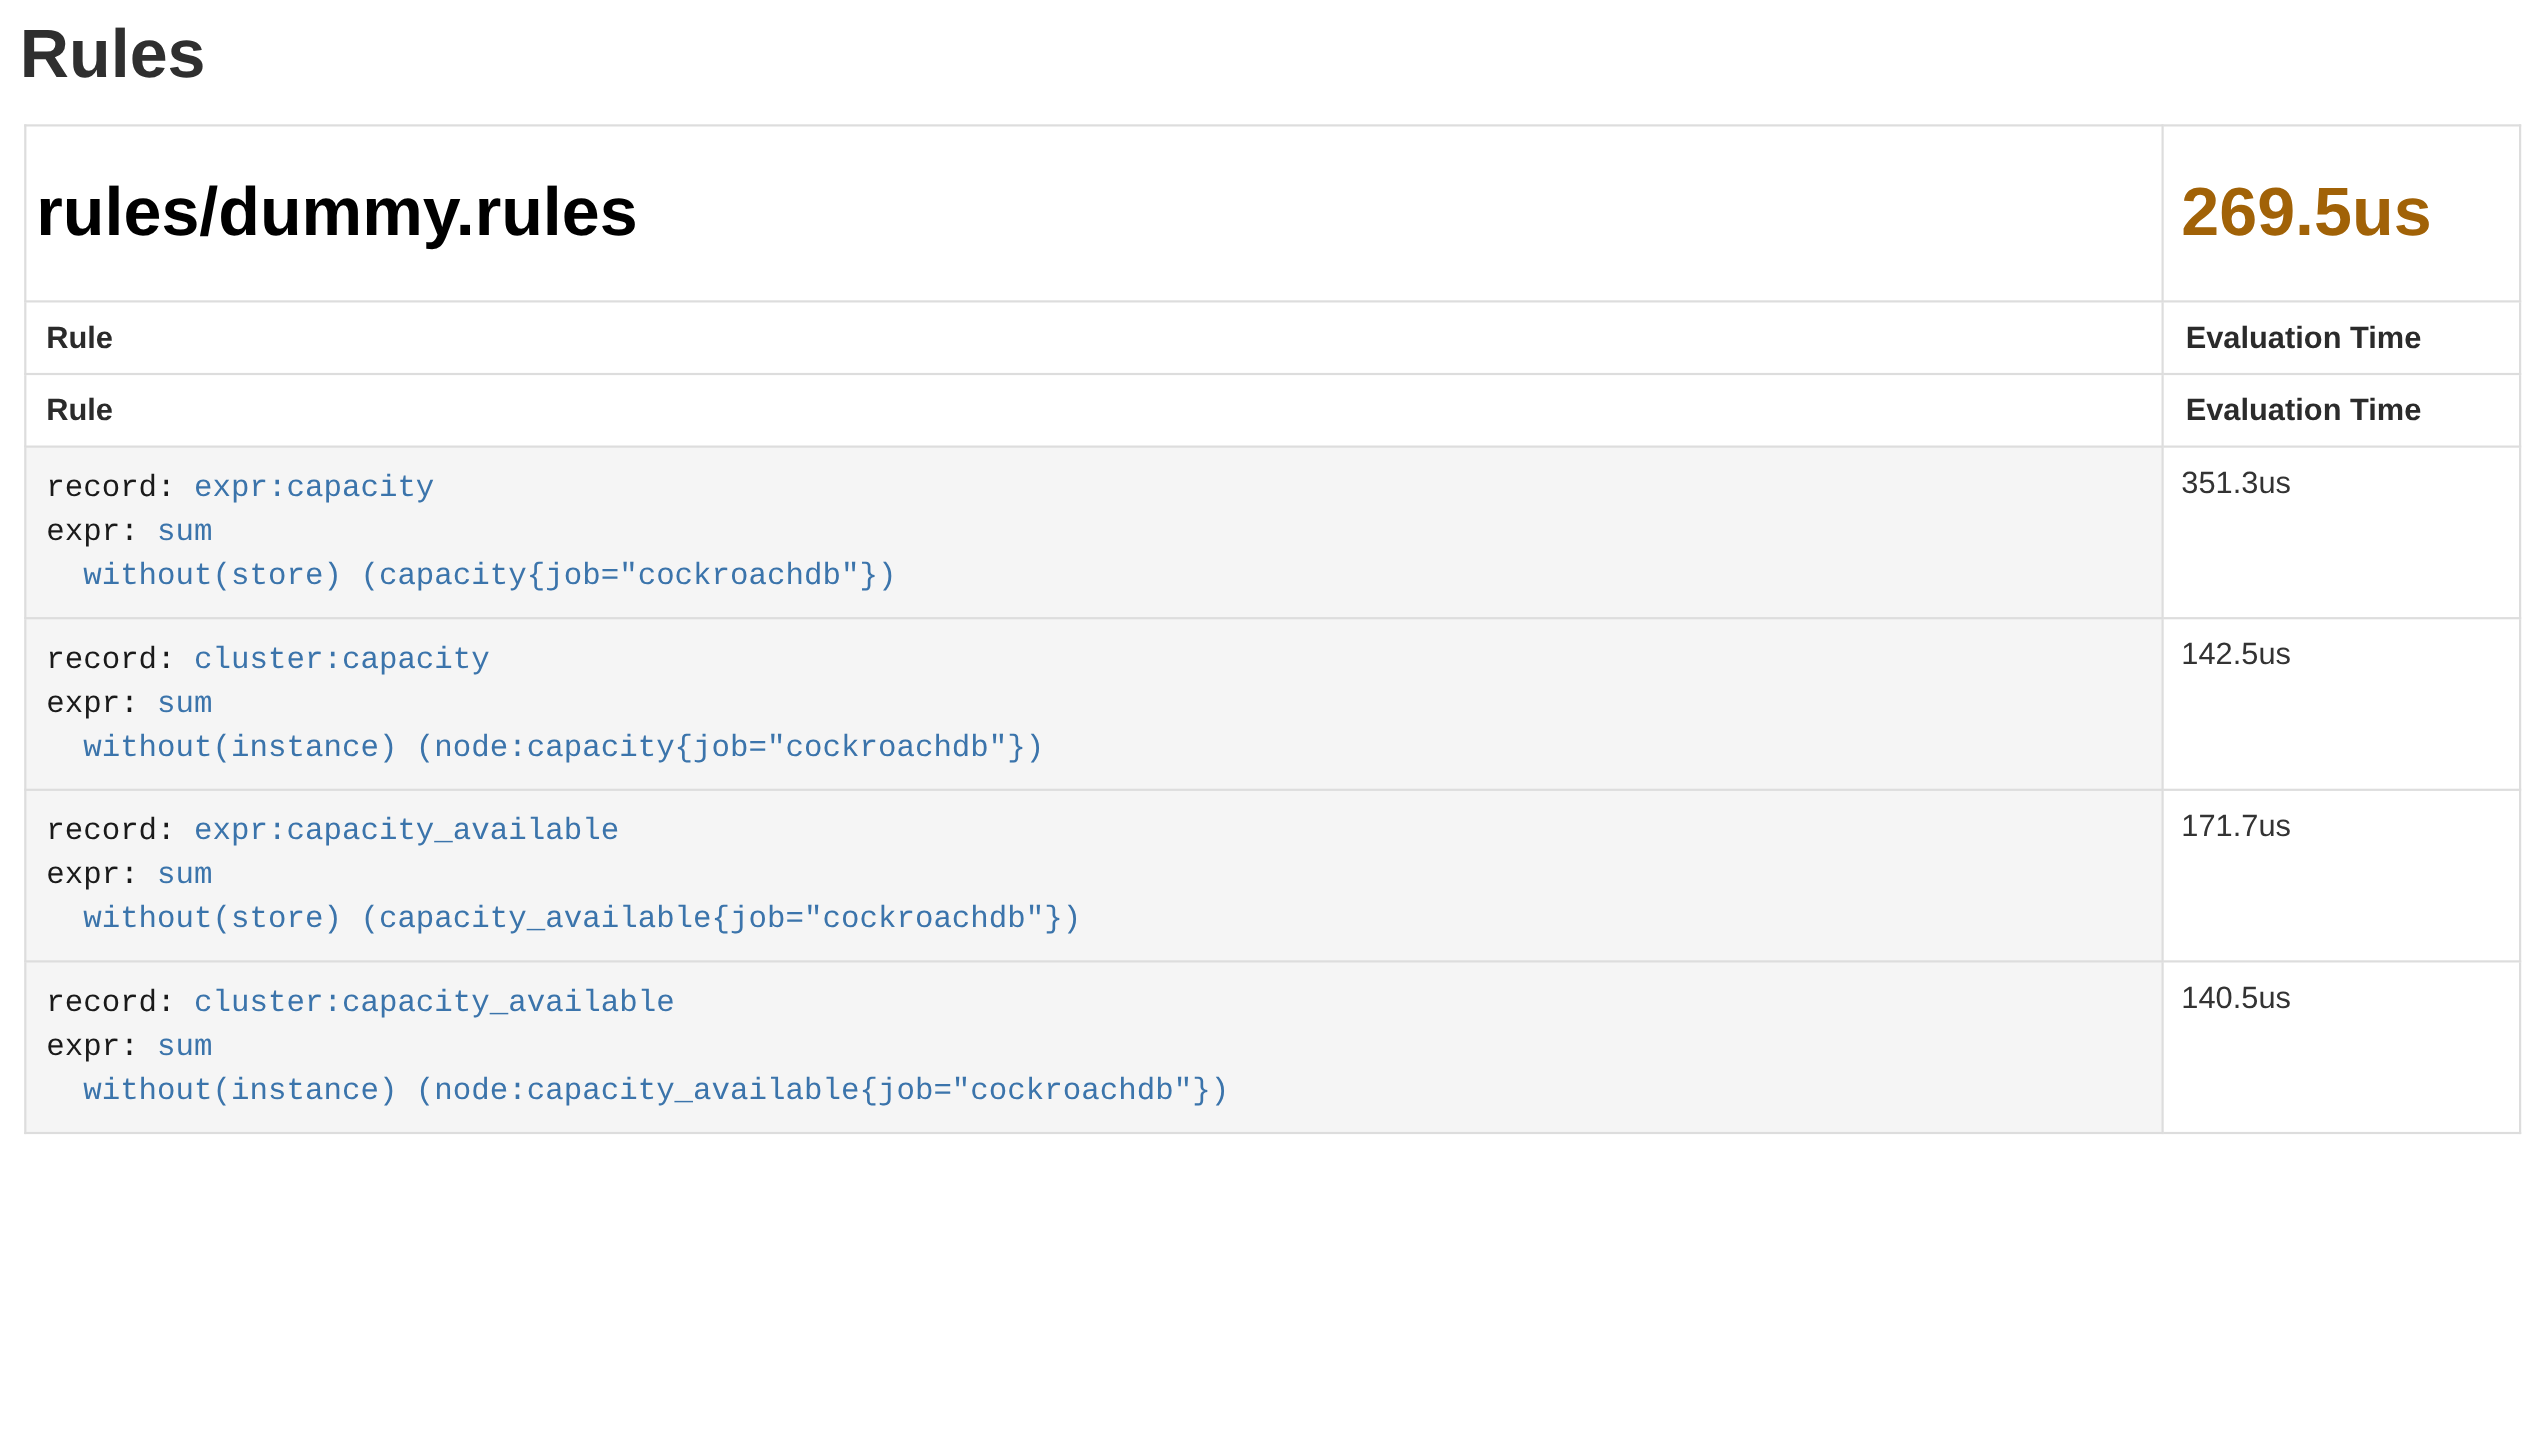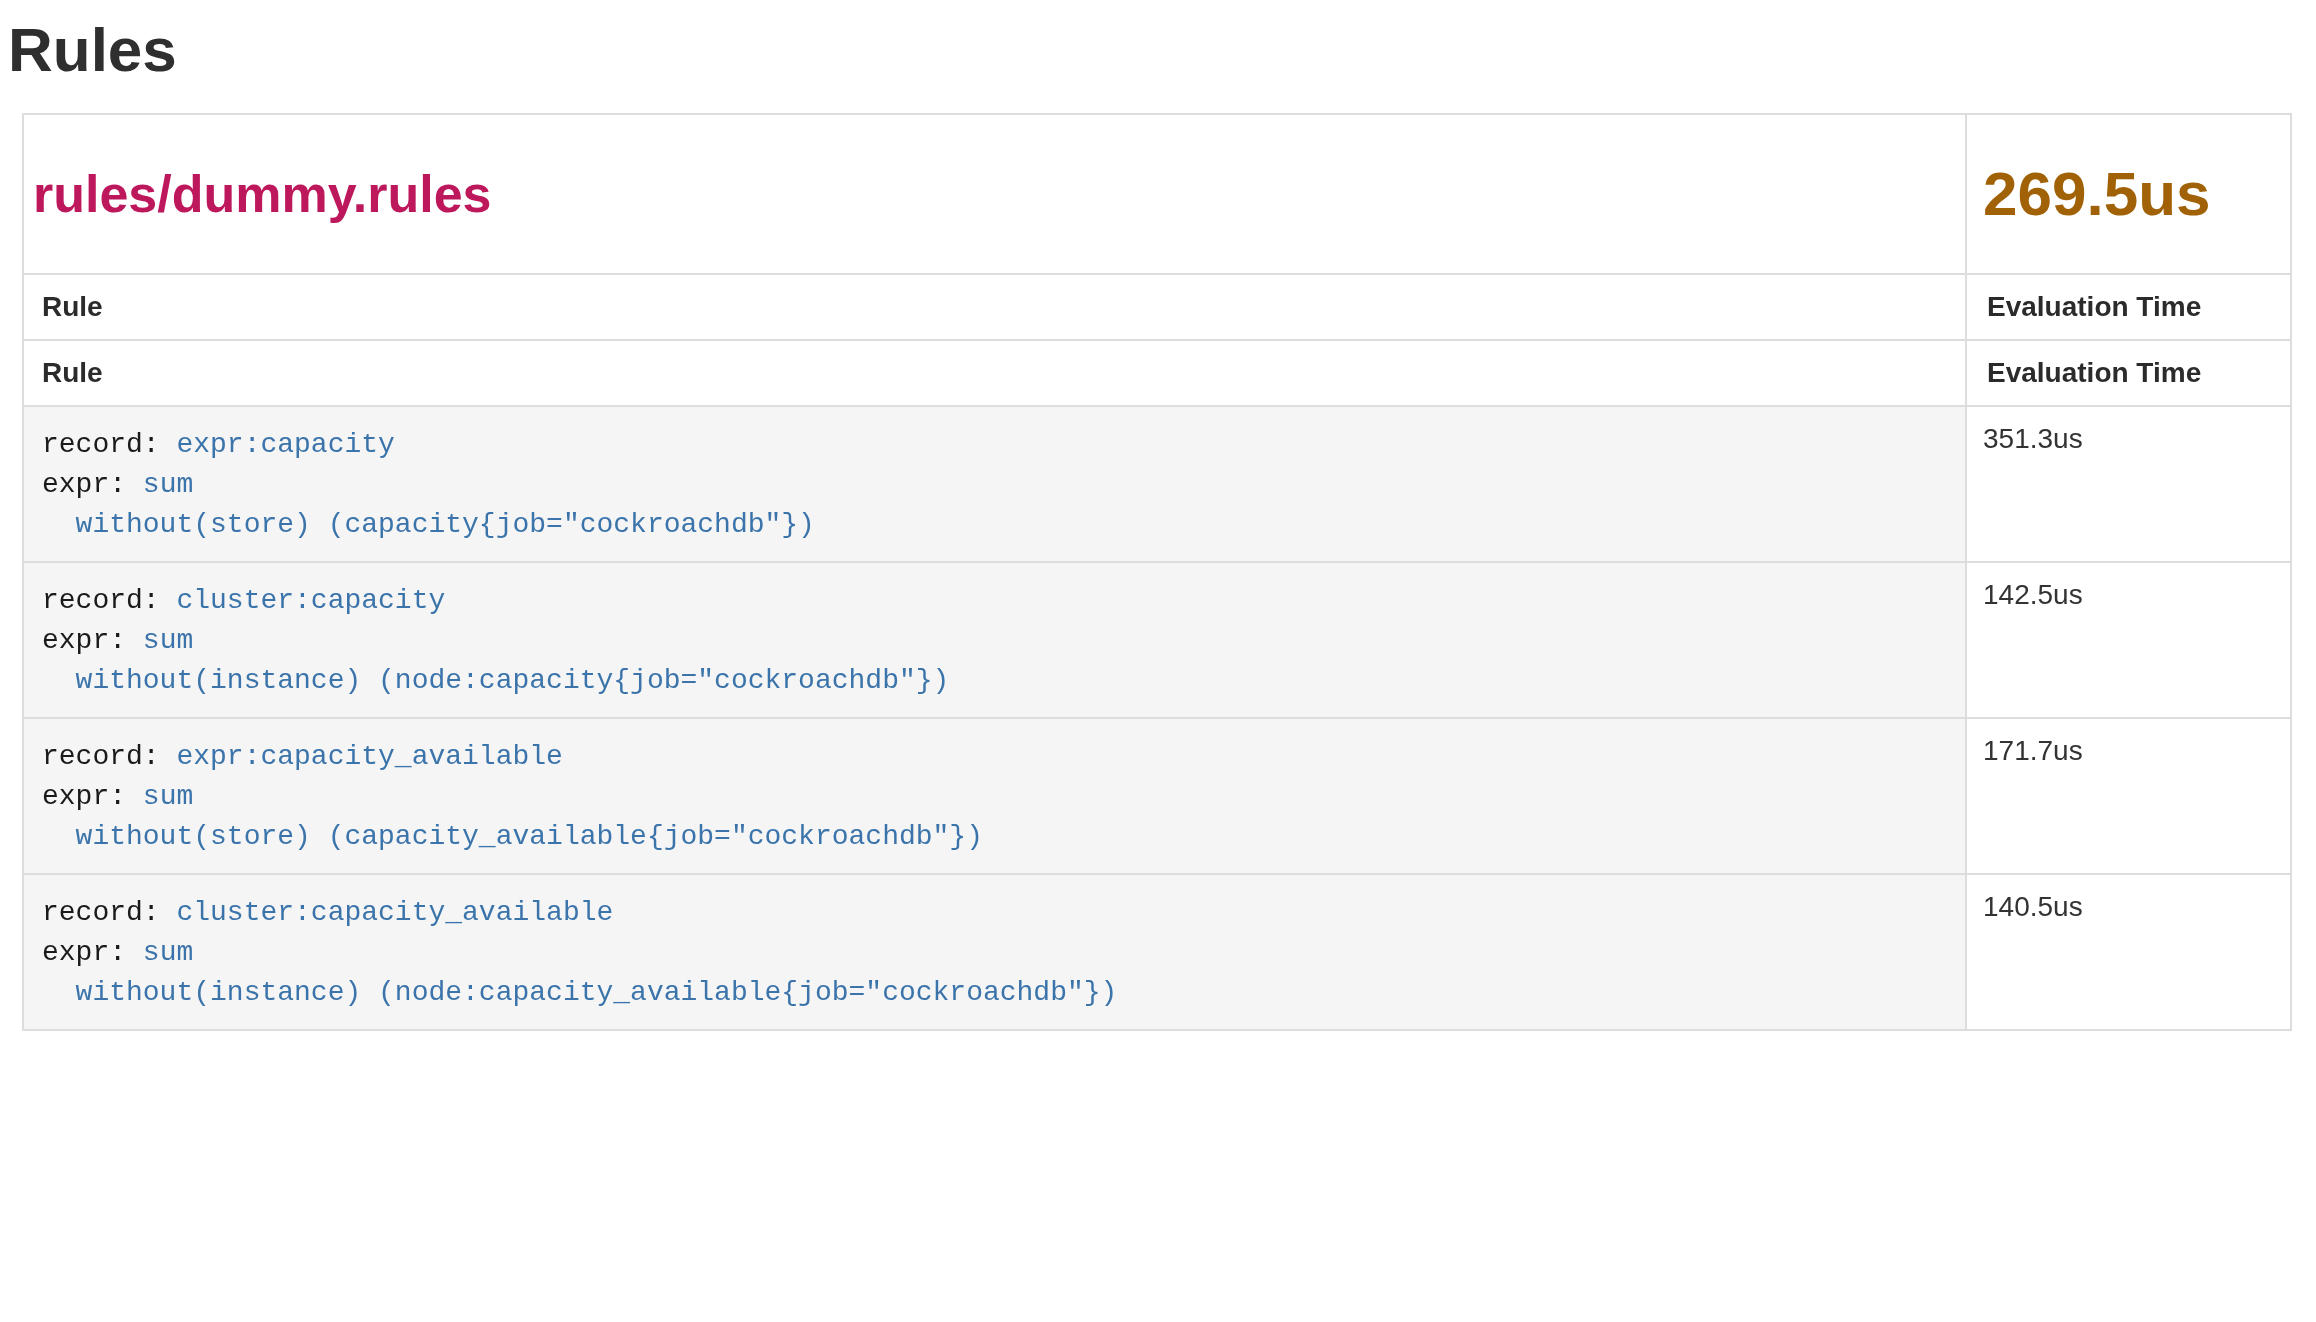--- a/index.html
+++ b/index.html
@@ -6,21 +6,21 @@
   html, body {
     width: 2316px; height: 1322px;
     overflow: hidden;
     background: #ffffff;
     font-family: "Liberation Sans", sans-serif;
     color: #333333;
   }
   .page { width: 2316px; height: 1322px; overflow: hidden; }
 
   h1.page-title {
-    margin: 14px 0 27px 8px;
+    margin: 14px 0 27px 18px;
     font-size: 62px;
     line-height: 72px;
     font-weight: bold;
     color: #2f2f2f;
   }
 
   table.rules-table {
     margin-left: 22px;
     width: 2268px;
     border-collapse: collapse;
@@ -30,24 +30,24 @@
   .rules-table col.c-time { width: 325px; }
   .rules-table td, .rules-table th {
     border: 2px solid #dddddd;
     text-align: left;
   }
 
   
   tr.group-row td { height: 160px; vertical-align: middle; background: #ffffff; }
   td.group-name {
     padding-left: 9px;
-    font-size: 52px;
+    font-size: 62px;
     line-height: 70px;
     font-weight: bold;
-    color: #be185d;
+    color: #000000;
   }
   td.group-time {
     padding-left: 16px;
     font-size: 62px;
     line-height: 70px;
     font-weight: bold;
     color: #a16207;
     border-radius: 28px;
   }
 

